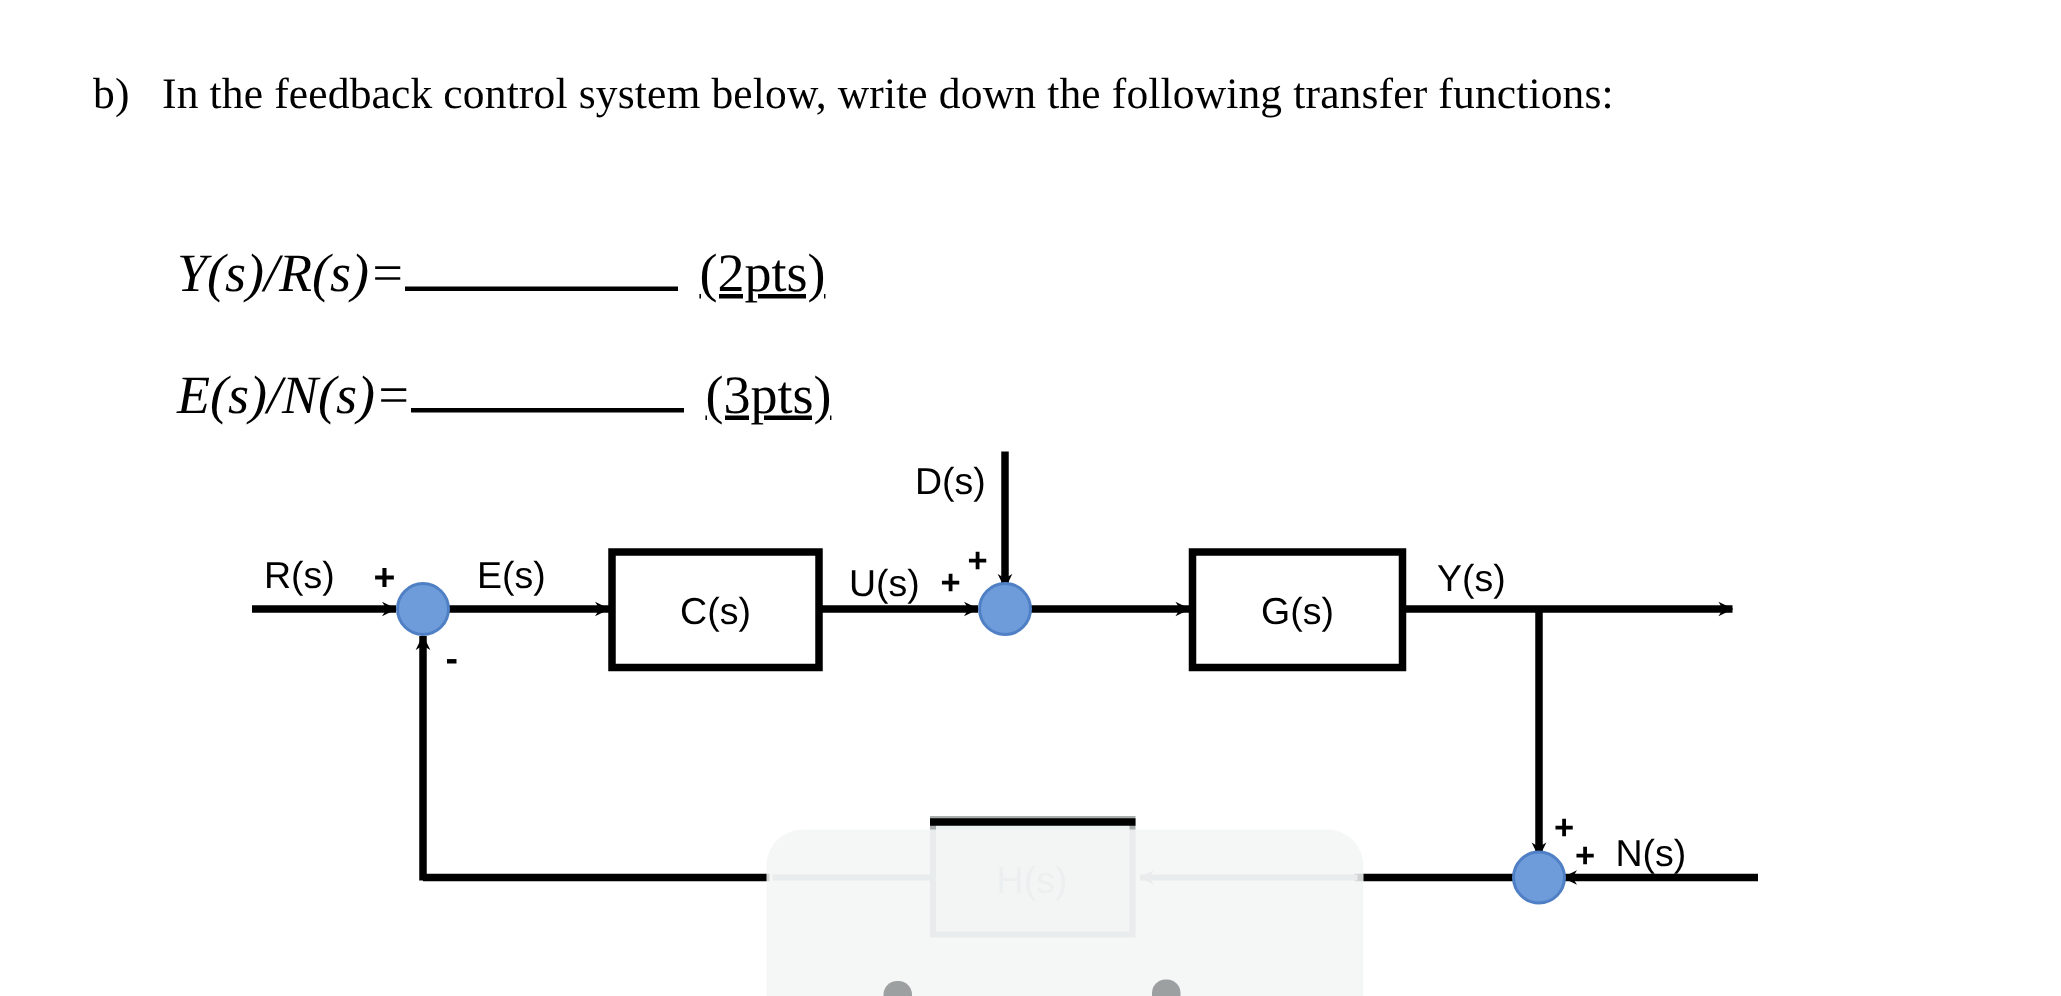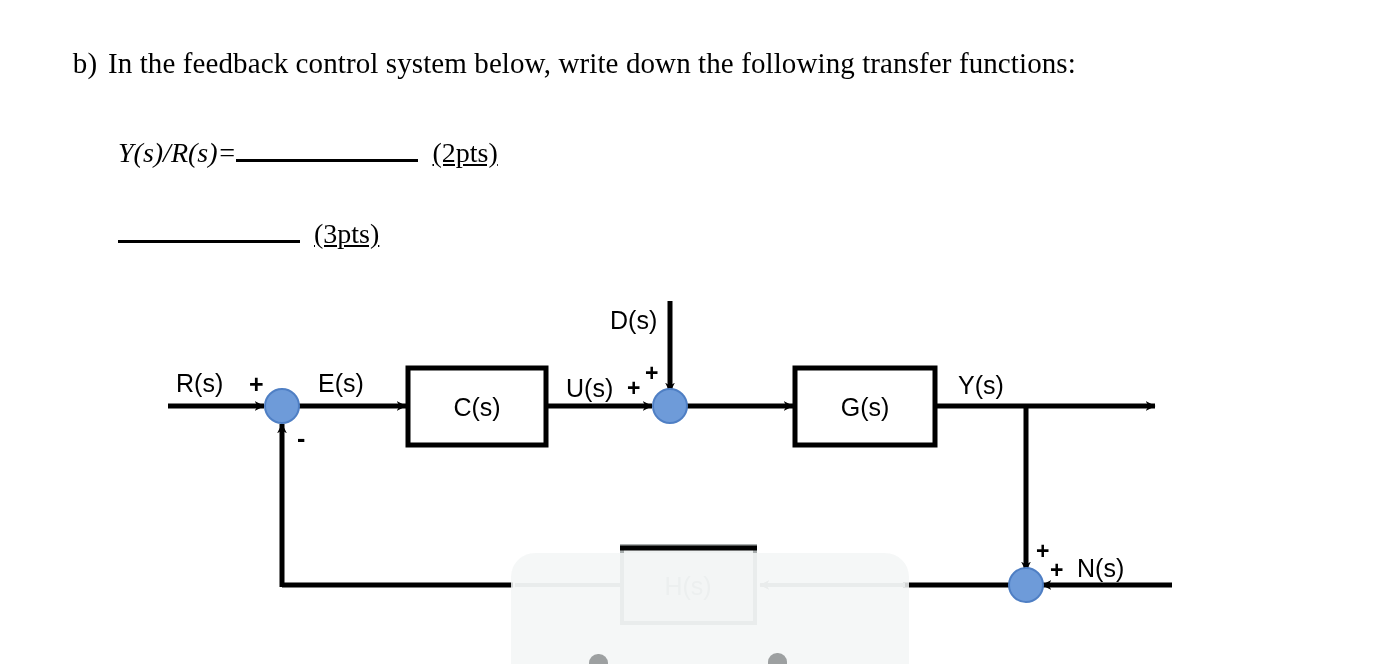--- a/index.html
+++ b/index.html
@@ -20,37 +20,37 @@
   .q-root {
     position: absolute;
     left: 0; top: 0;
     width: 1374px;
   }
   .q-line {
     position: absolute;
     white-space: nowrap;
     font-family: "Liberation Serif", "DejaVu Serif", serif;
     color: #000;
-    text-align: center;
   }
   .q-prompt {
     left: 62px;
     top: 47px;
     font-size: 29px;
     letter-spacing: .1px;
   }
   .q-prompt .bullet {
     display: inline-block;
     width: 46px;
   }
   .tf-line {
     left: 118px;
-    font-size: 28px;
+    font-size: 36px;
     display: flex;
     align-items: baseline;
+    margin-top: 24px;
   }
   .tf-1 { top: 137px; }
   .tf-2 { top: 218px; }
   .tf-expr {
     font-style: italic;
     font-family: "Liberation Serif", "DejaVu Serif", serif;
   }
   .tf-blank {
     display: inline-block;
     width: 182px;
@@ -116,20 +116,21 @@
     <span class="bullet">b)</span><span>In the feedback control system below, write down the following transfer functions:</span>
   </div>
 
   <div class="q-line tf-line tf-1">
     <span class="tf-expr">Y(s)/R(s)=</span>
     <span class="tf-blank"></span>
     <span class="tf-pts">(2pts)</span>
   </div>
 
   <div class="q-line tf-line tf-2">
+    <span class="tf-expr">E(s)/N(s)=</span>
     <span class="tf-blank"></span>
     <span class="tf-pts">(3pts)</span>
   </div>
 
 </div>
 
 <div class="diagram">
 <svg width="1374" height="664" viewBox="0 0 1374 664" xmlns="http://www.w3.org/2000/svg">
   <defs>
     <marker id="ah" markerWidth="11" markerHeight="11" refX="9.4" refY="5.5" orient="auto" markerUnits="userSpaceOnUse">

